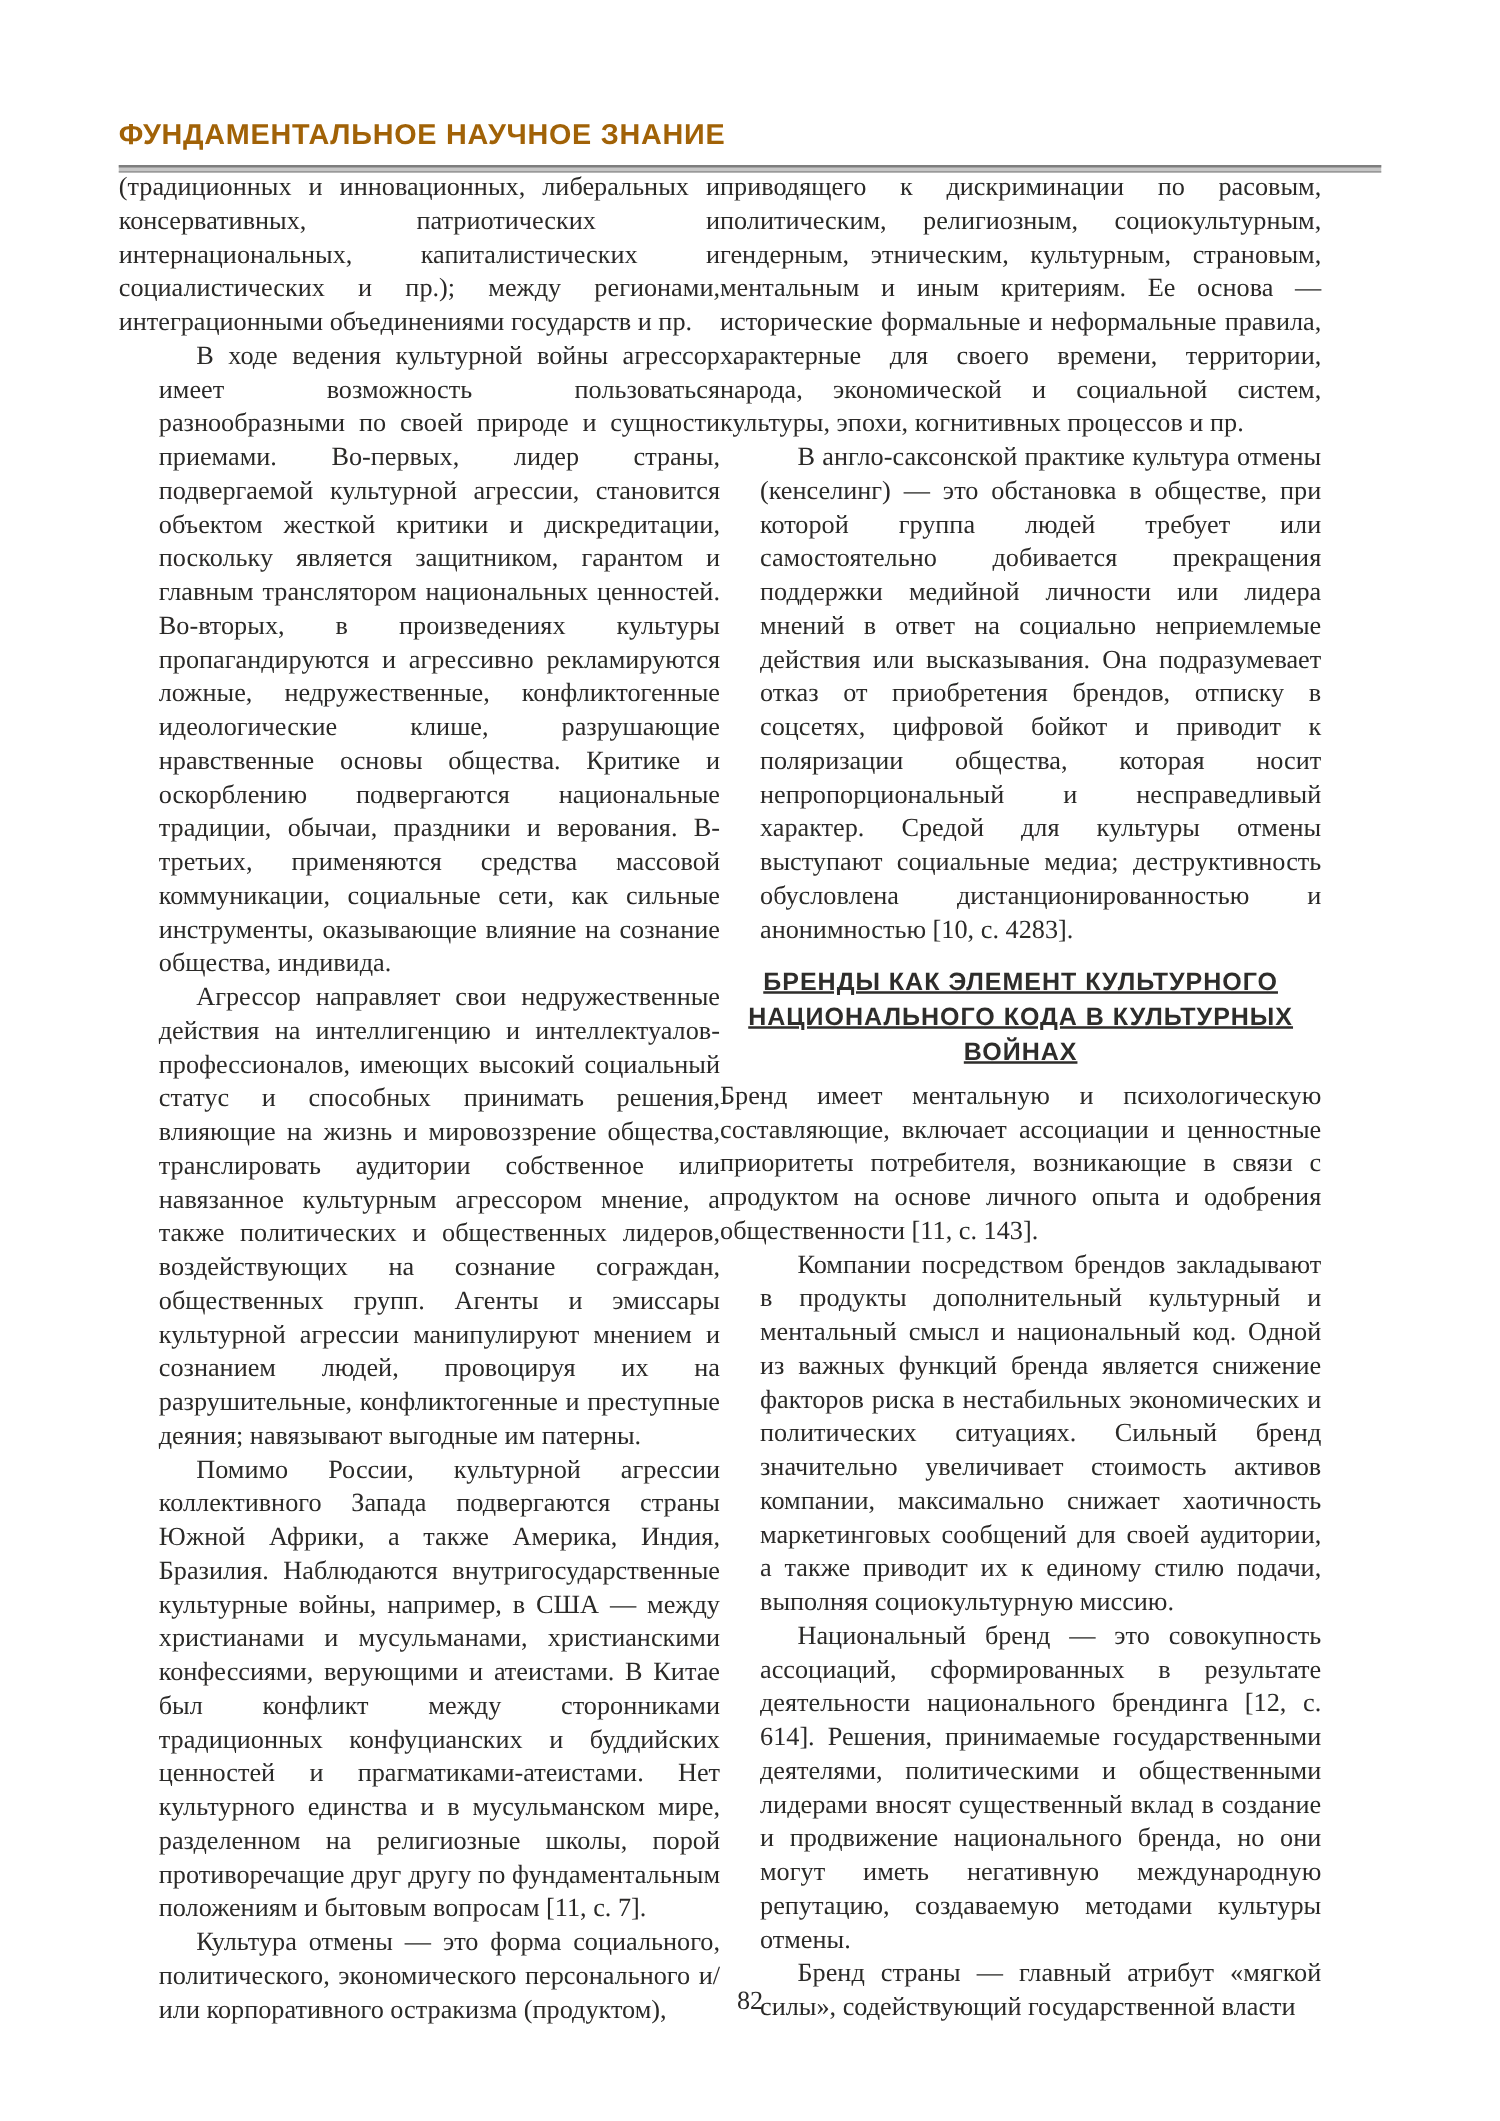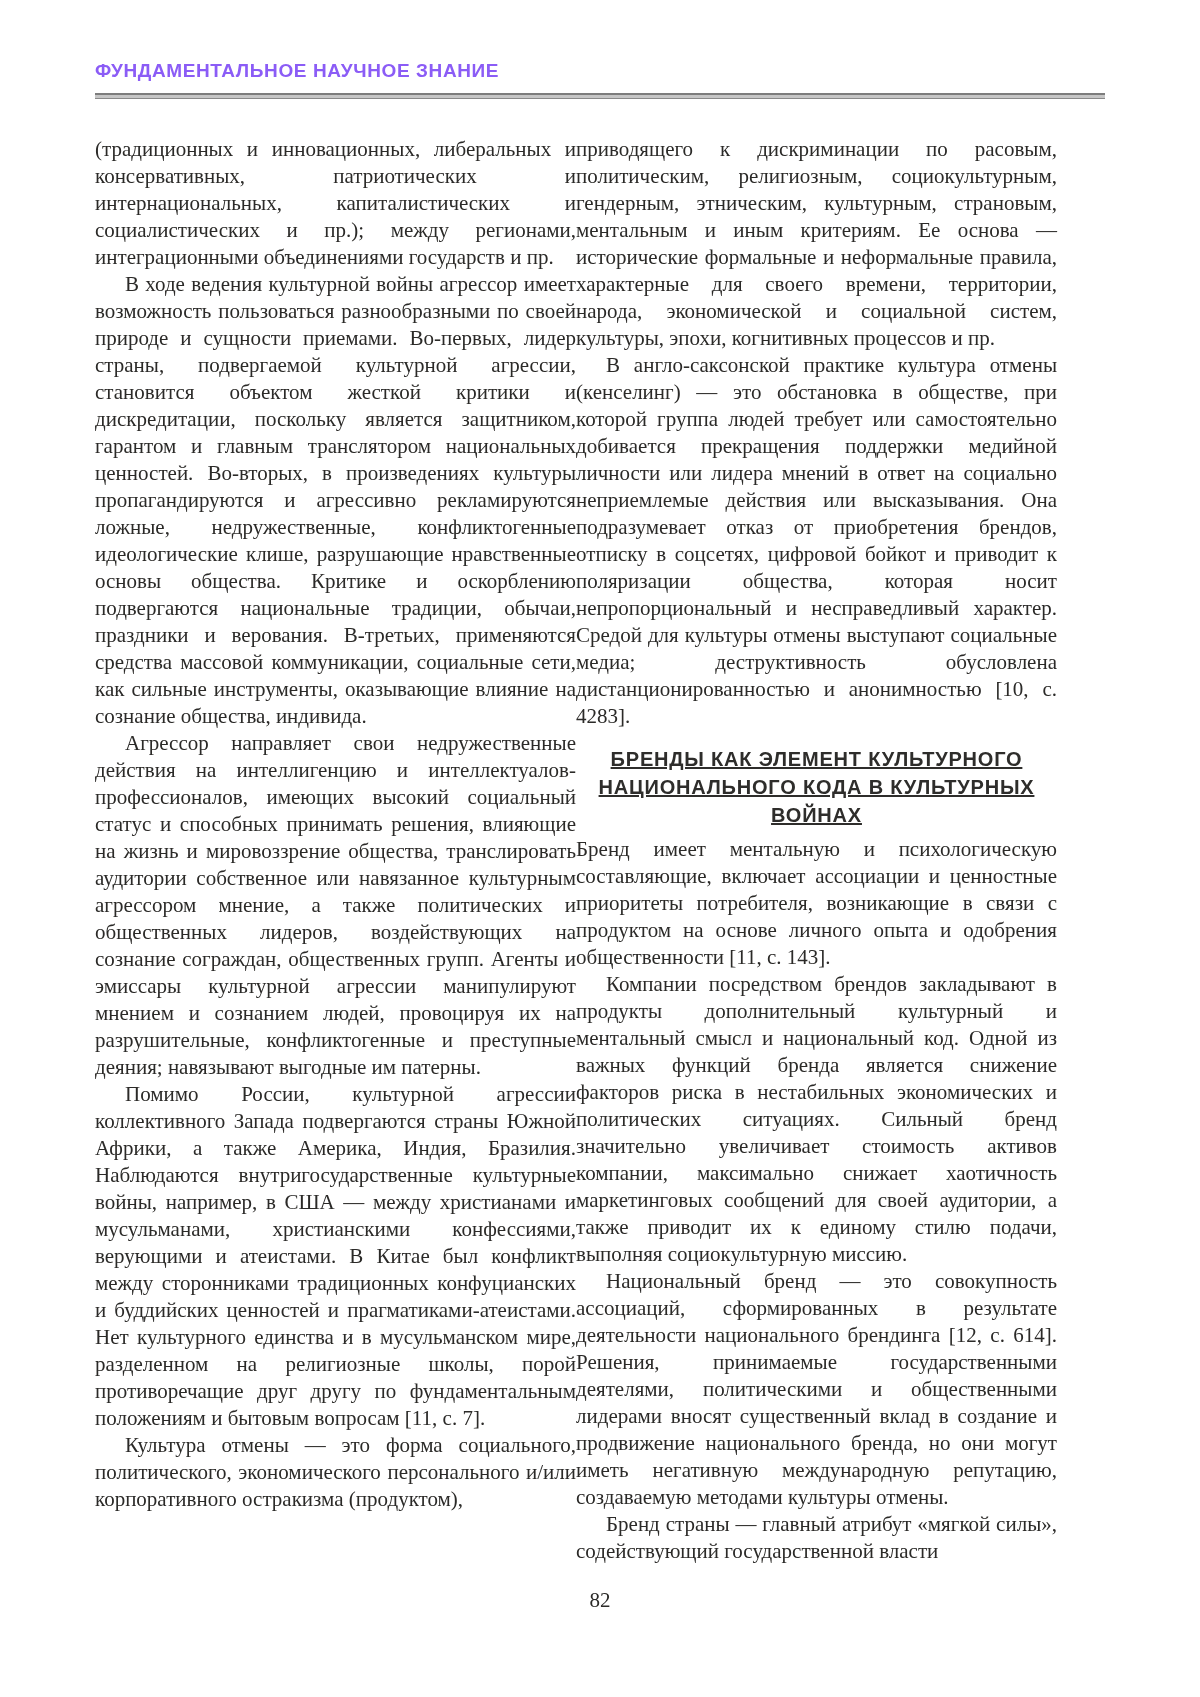--- a/index.html
+++ b/index.html
@@ -18,23 +18,24 @@
   }
   .running-head {
     position: absolute;
     left: 95px;
     top: 60px;
     width: 1010px;
   }
   .rh-title {
     font-family: "Liberation Sans", sans-serif;
     font-weight: 700;
-    font-size: 19px;
+    font-size: 23px;
     letter-spacing: 0.6px;
-    color: #8b5cf6;
+    color: #a16207;
+    margin-top: 34px;
   }
   .rh-rule {
     margin-top: 11px;
     height: 3px;
     border-top: 2px solid #7d7d7d;
     border-bottom: 1px solid #8a8a8a;
     background: #c6c6c6;
   }
   .columns {
     position: absolute;
@@ -48,20 +49,21 @@
     font-size: 21px;
     line-height: 27px;
     text-align: justify;
   }
   .col p {
     margin: 0;
     text-align: justify;
   }
   .col p.ind {
     text-indent: 30px;
+    margin-left: 32px;
   }
   .section-heading {
     font-family: "Liberation Sans", sans-serif;
     font-weight: 700;
     font-size: 20px;
     line-height: 28px;
     letter-spacing: 0.8px;
     text-align: center;
     color: #2e2d2b;
     margin: 15px 0 7px 0;

